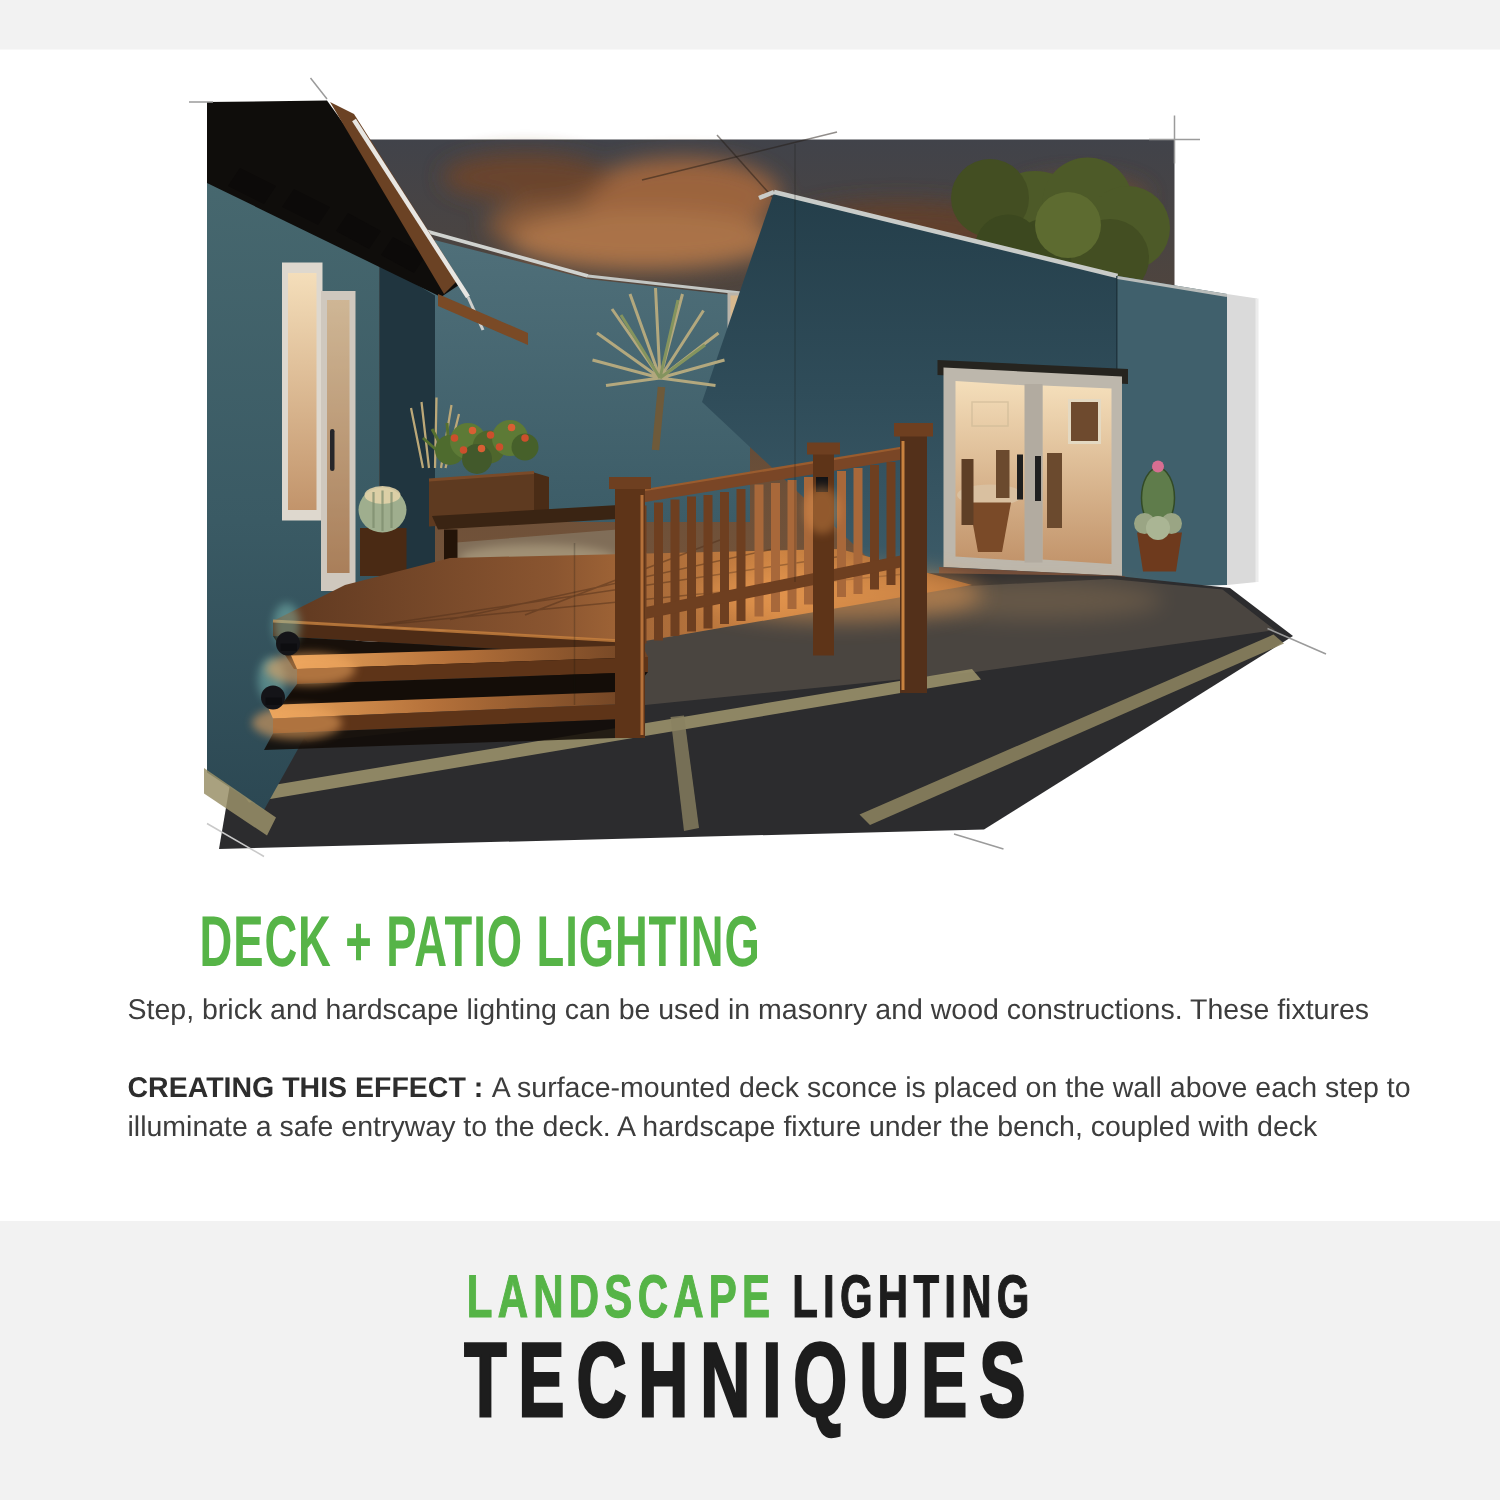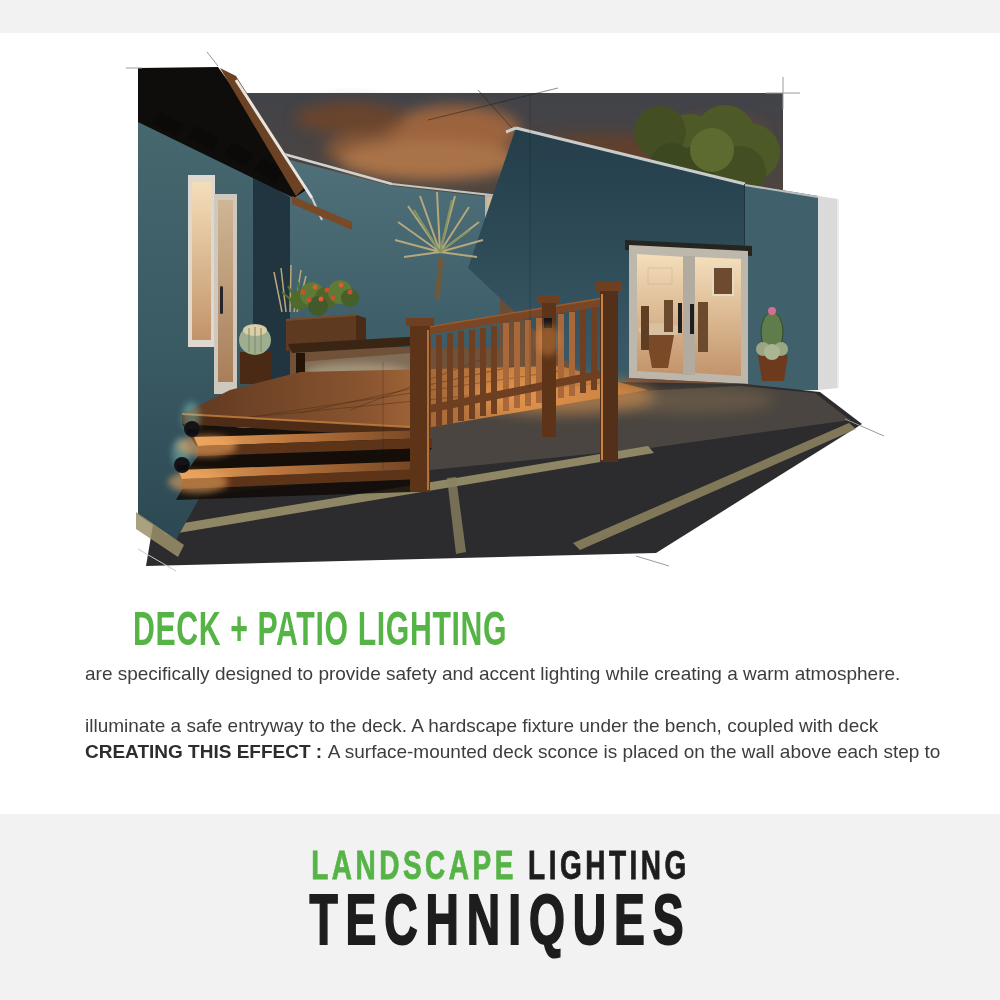--- a/index.html
+++ b/index.html
@@ -295,28 +295,28 @@
     <line x1="530" y1="96" x2="530" y2="388" stroke="#14110e" stroke-opacity=".22"></line>
     <line x1="383" y1="362" x2="383" y2="470" stroke="#14110e" stroke-opacity=".22"></line>
   </g>
 </svg>
 
 <div class="heading">
   <span class="sc">DECK + PATIO LIGHTING</span>
 </div>
 
 <div class="para p1">
-  <div class="ln">are specifically designed to provide safety and accent lighting while creating a warm atmosphere.</div>
+  <div class="ln">Step, brick and hardscape lighting can be used in masonry and wood constructions. These fixtures</div>
 </div>
 
 <div class="para p2">
-  <div class="ln">illuminate a safe entryway to the deck. A hardscape fixture under the bench, coupled with deck</div>
   <div class="ln">
     <span class="lbl">CREATING THIS EFFECT :</span><span>A surface-mounted deck sconce is placed on the wall above each step to</span>
   </div>
+  <div class="ln">illuminate a safe entryway to the deck. A hardscape fixture under the bench, coupled with deck</div>
 </div>
 
 <div class="footer"></div>
 <div class="brand">
   <span class="sc"><span class="green">LANDSCAPE</span><span class="dark">LIGHTING</span></span>
 </div>
 <div class="bigtitle">
   <span class="sc">TECHNIQUES</span>
 </div>
 

